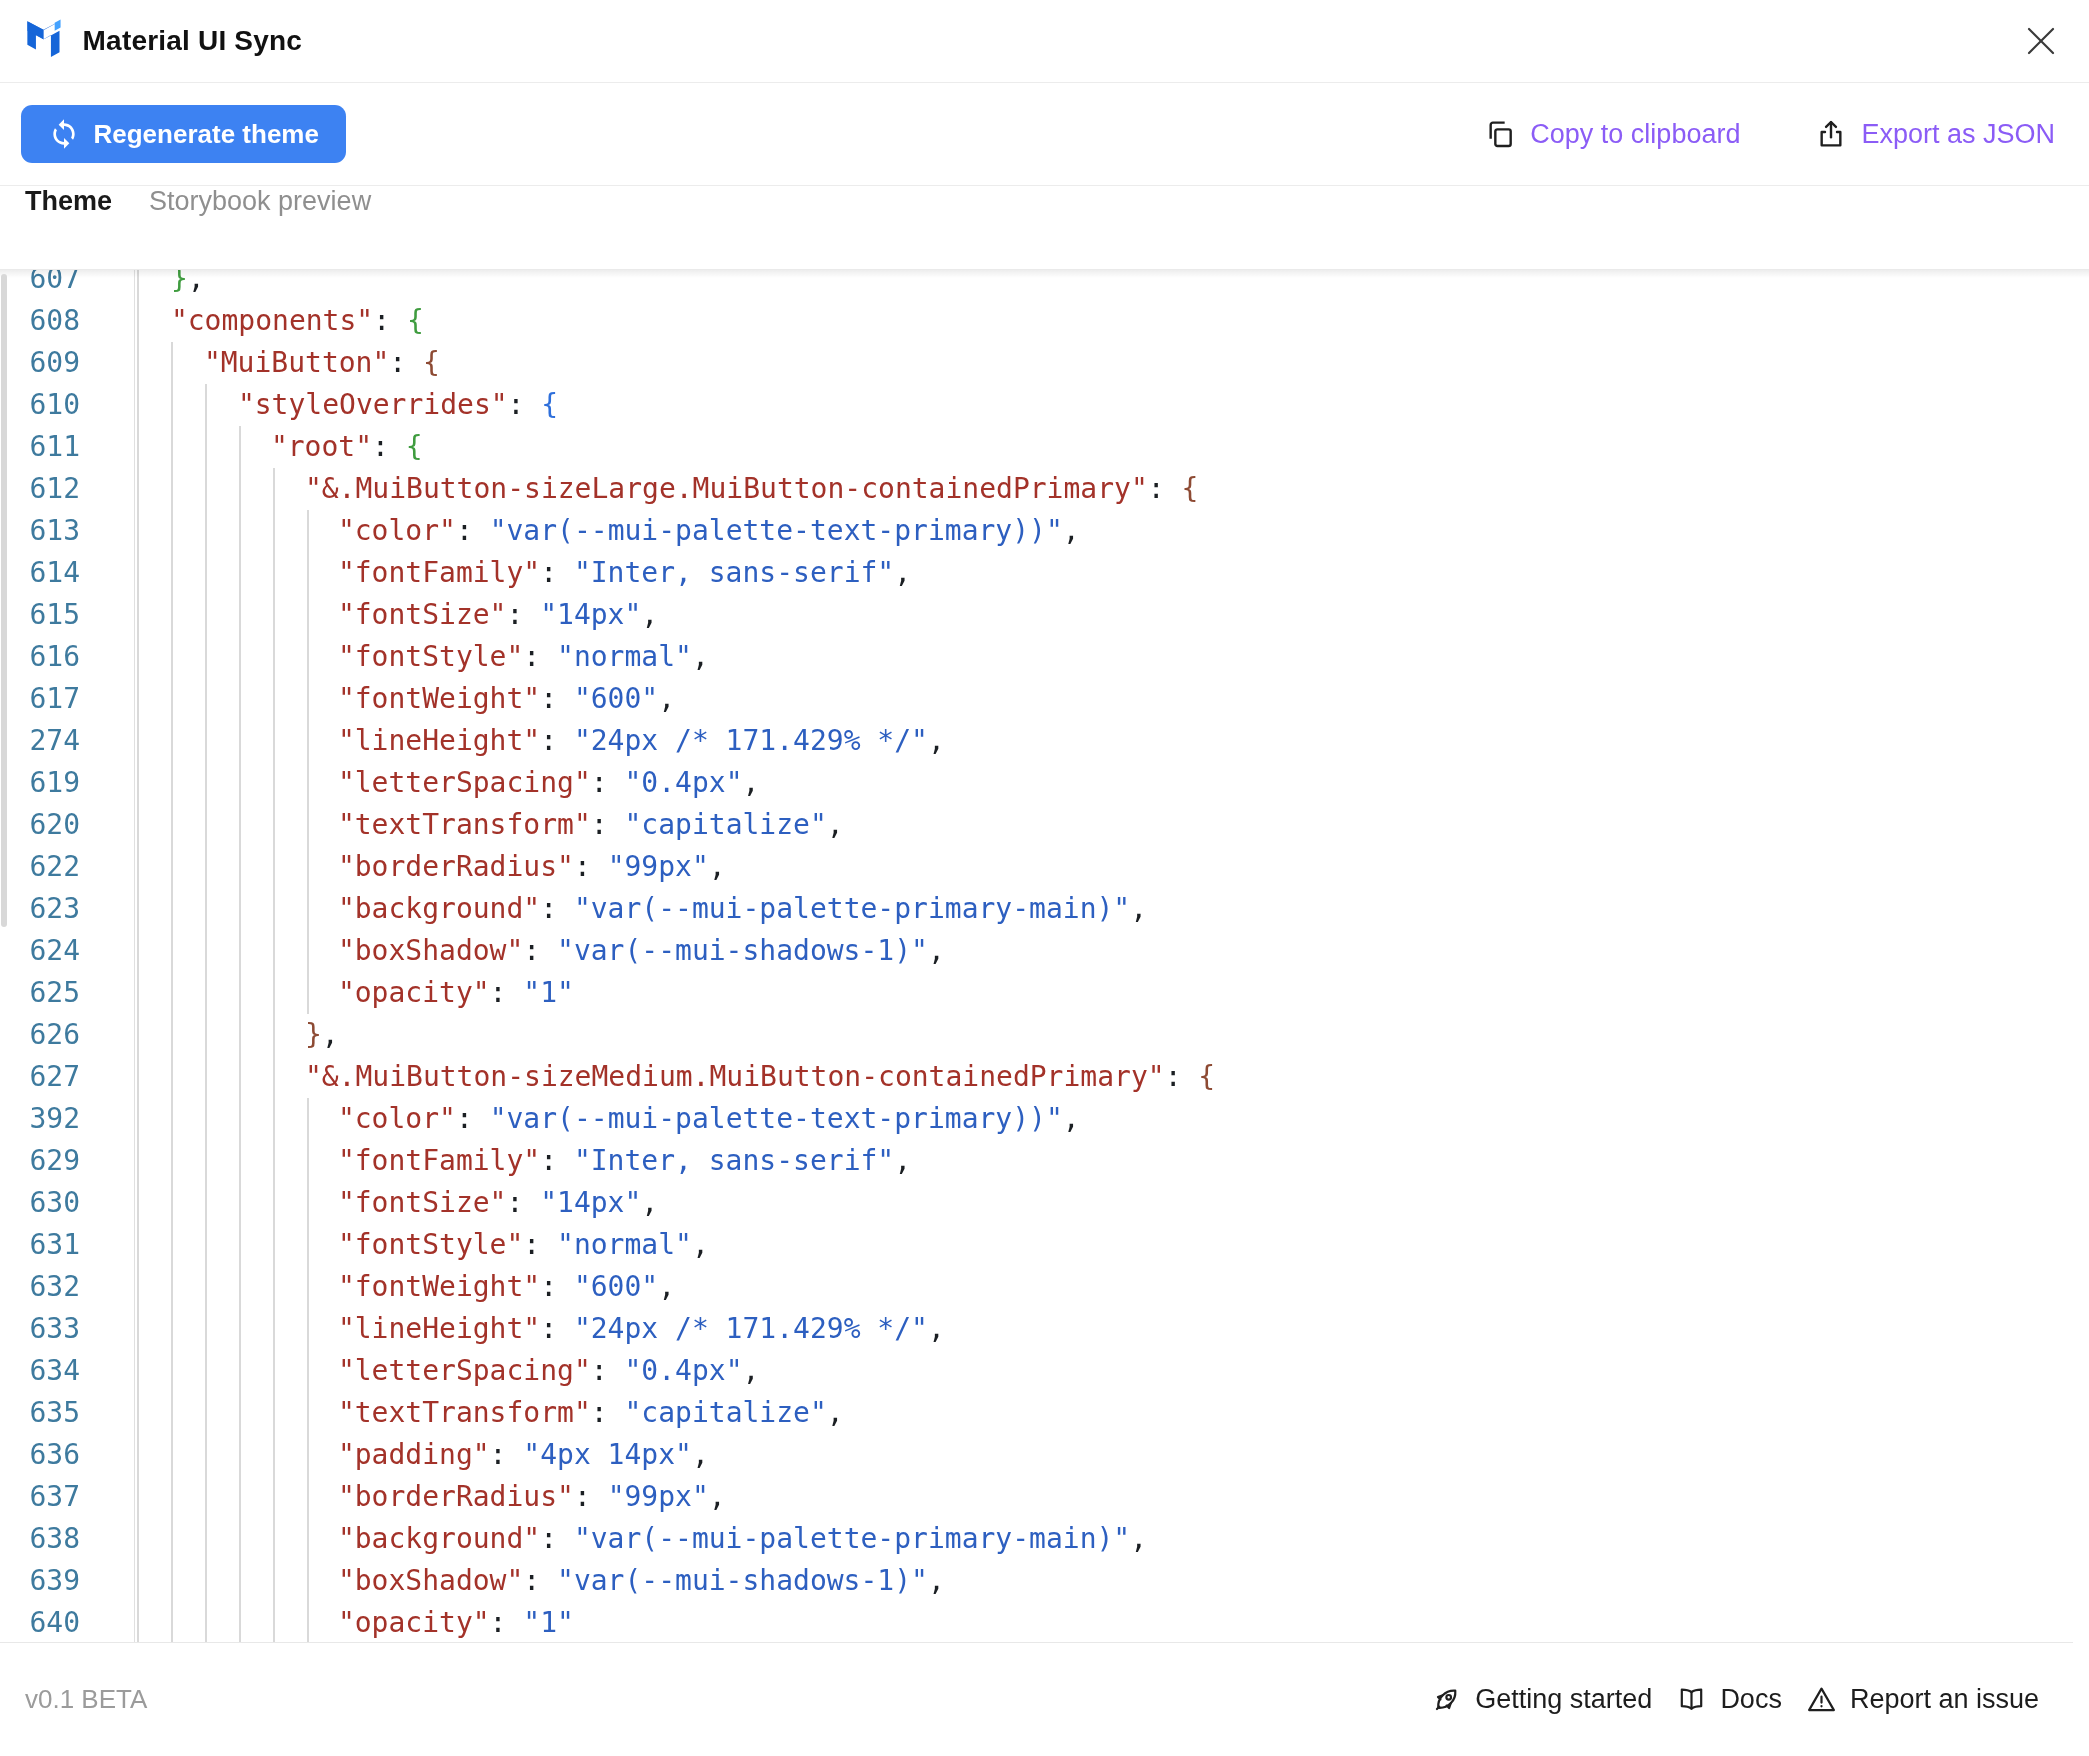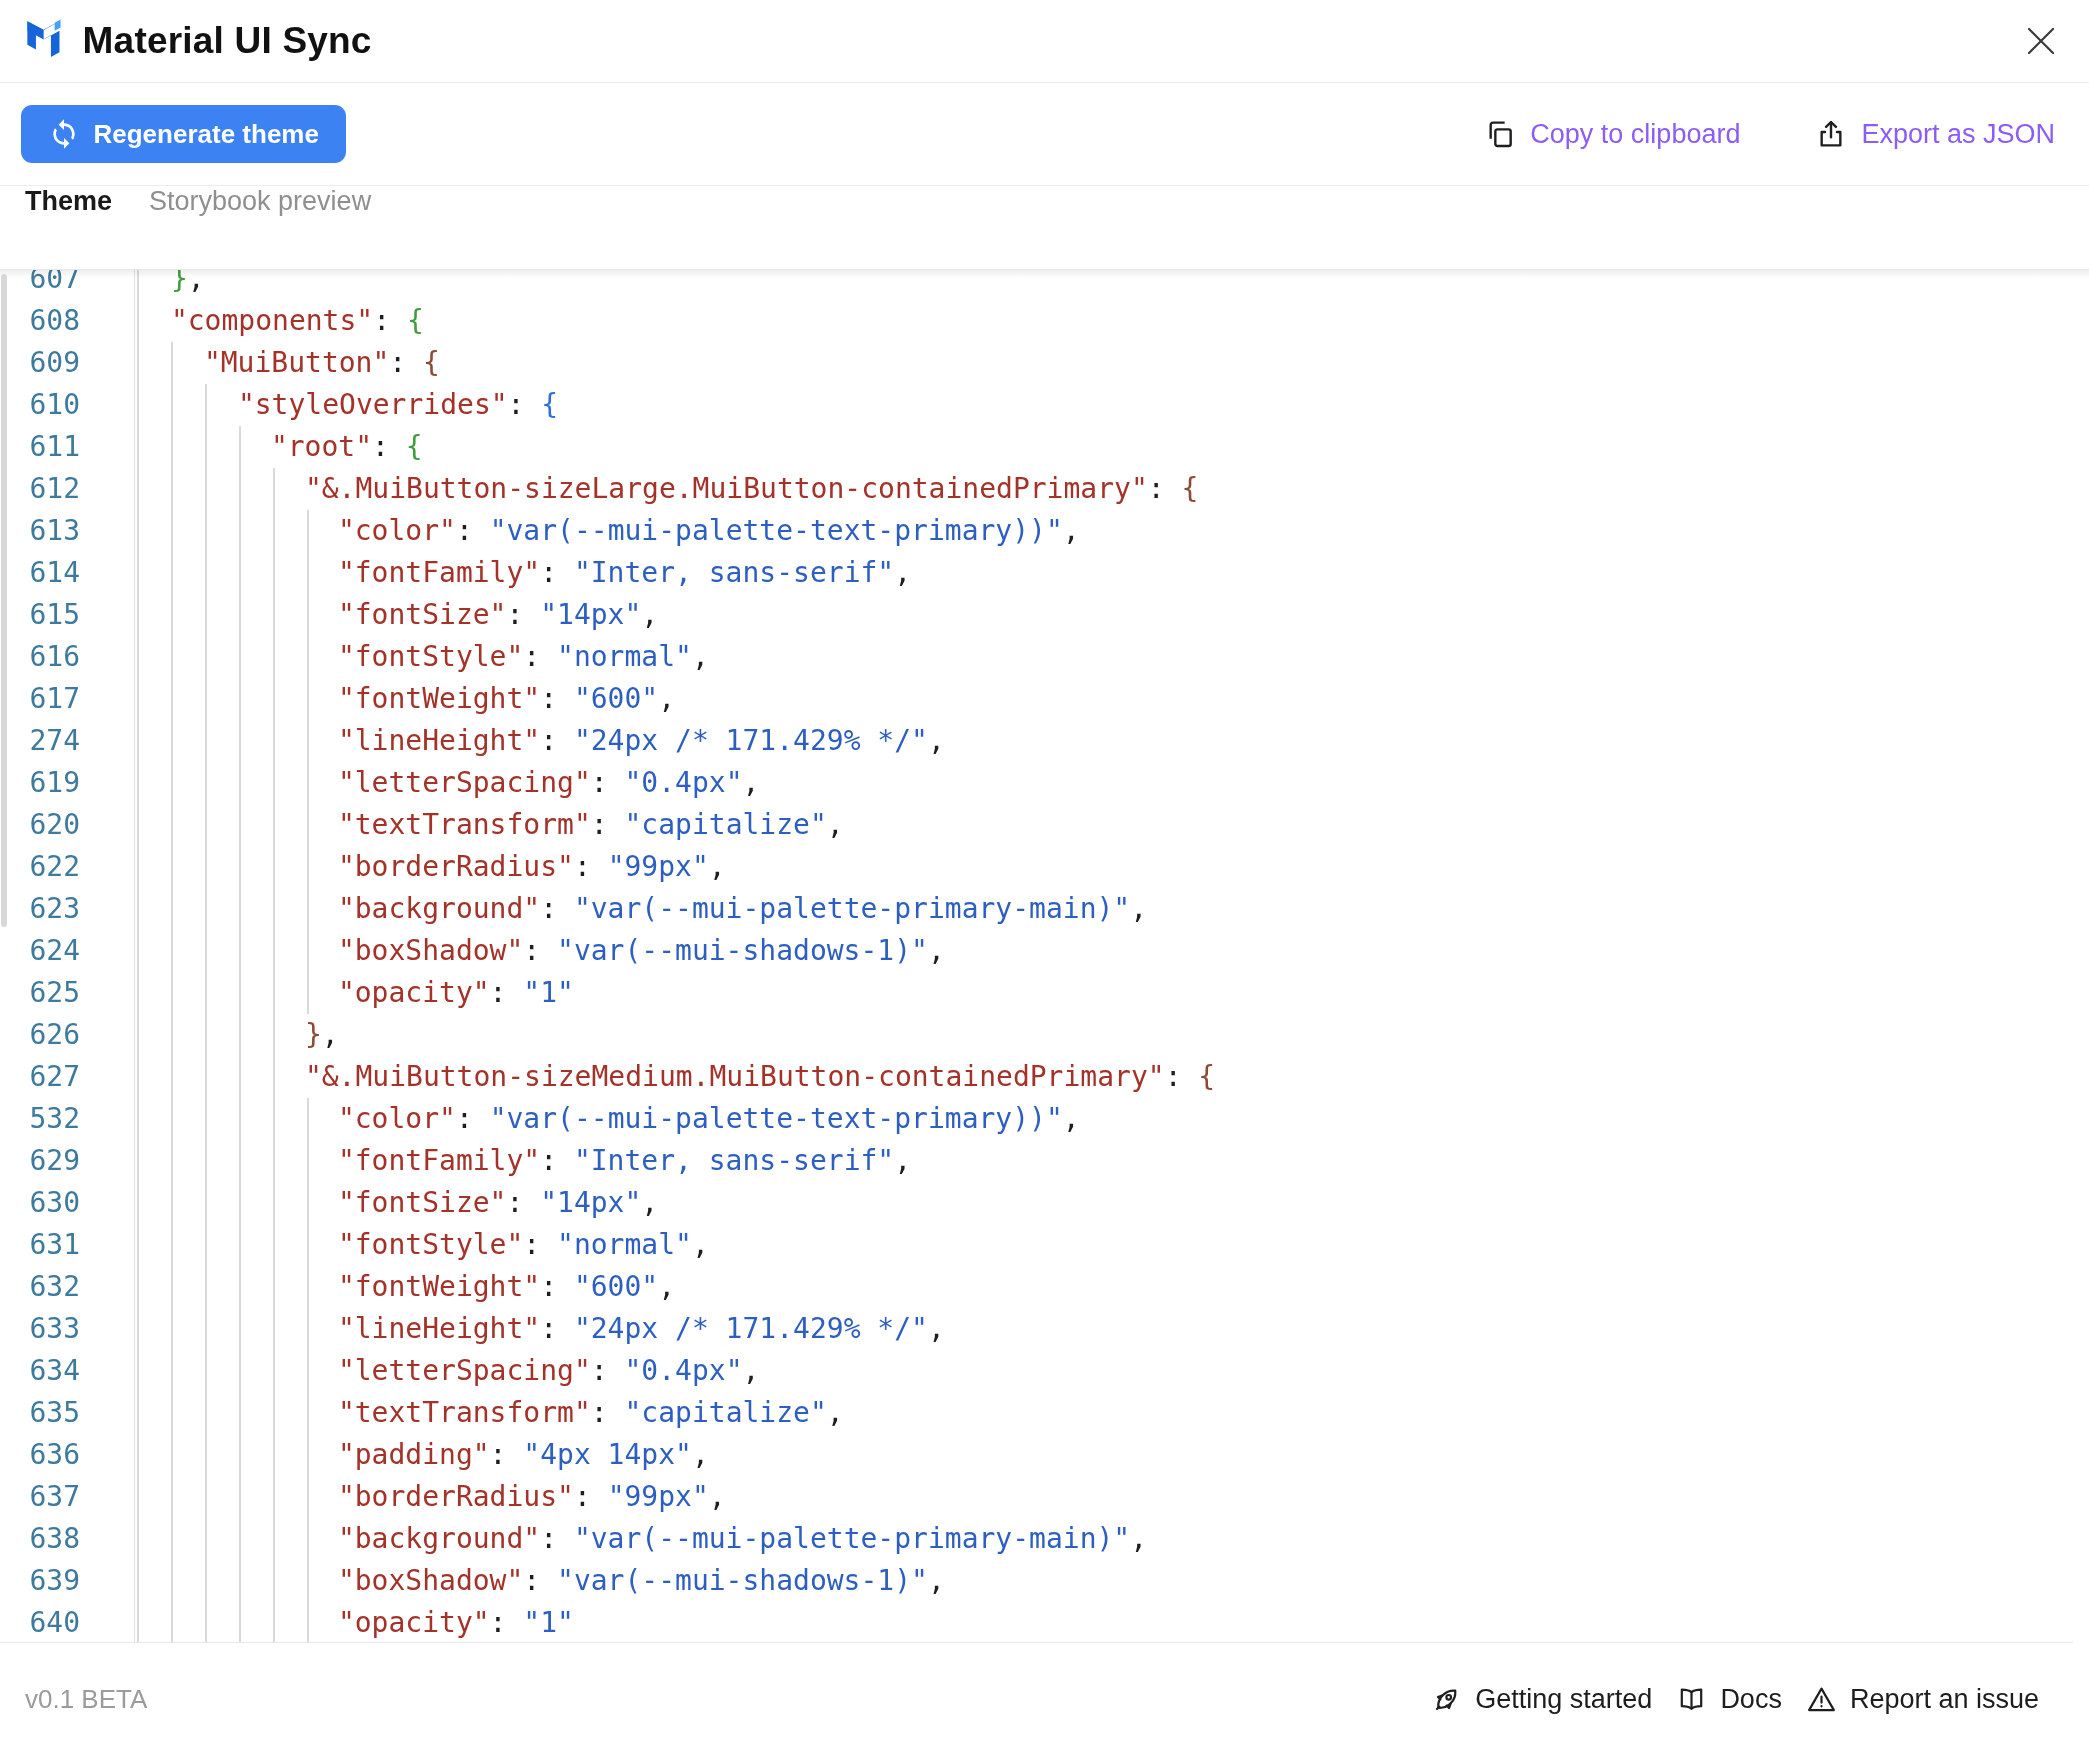--- a/index.html
+++ b/index.html
@@ -9,21 +9,21 @@
     -webkit-font-smoothing:antialiased;
   }
   *{box-sizing:border-box;}
 
   
   .header{
     height:83px;display:flex;align-items:center;padding:0 28px 0 25px;
     border-bottom:1.9px solid #ececec;background:#fff;
   }
   .logo{width:39px;height:45px;margin-right:18.6px;flex:0 0 auto;}
-  .app-title{font-size:37px;font-weight:700;color:#111;letter-spacing:0.2px;}
+  .app-title{font-size:28px;font-weight:700;color:#111;letter-spacing:0.2px;}
   .close-btn{
     margin-left:auto;width:41px;height:41px;display:flex;align-items:center;justify-content:center;
     cursor:pointer;background:none;border:none;padding:0;
   }
 
   
   .toolbar{
     height:103px;display:flex;align-items:center;padding:0 34px 0 20.5px;
     border-bottom:1.9px solid #ececec;background:#fff;
   }
@@ -169,21 +169,21 @@
       <div class="code-row"><div class="gutter-cell">617</div><div class="code-text"><span class="indent" style="width: 201px;"></span><span class="tok-k">"fontWeight"</span><span class="tok-p">: </span><span class="tok-s">"600"</span><span class="tok-p">,</span></div></div>
       <div class="code-row"><div class="gutter-cell">274</div><div class="code-text"><span class="indent" style="width: 201px;"></span><span class="tok-k">"lineHeight"</span><span class="tok-p">: </span><span class="tok-s">"24px /* 171.429% */"</span><span class="tok-p">,</span></div></div>
       <div class="code-row"><div class="gutter-cell">619</div><div class="code-text"><span class="indent" style="width: 201px;"></span><span class="tok-k">"letterSpacing"</span><span class="tok-p">: </span><span class="tok-s">"0.4px"</span><span class="tok-p">,</span></div></div>
       <div class="code-row"><div class="gutter-cell">620</div><div class="code-text"><span class="indent" style="width: 201px;"></span><span class="tok-k">"textTransform"</span><span class="tok-p">: </span><span class="tok-s">"capitalize"</span><span class="tok-p">,</span></div></div>
       <div class="code-row"><div class="gutter-cell">622</div><div class="code-text"><span class="indent" style="width: 201px;"></span><span class="tok-k">"borderRadius"</span><span class="tok-p">: </span><span class="tok-s">"99px"</span><span class="tok-p">,</span></div></div>
       <div class="code-row"><div class="gutter-cell">623</div><div class="code-text"><span class="indent" style="width: 201px;"></span><span class="tok-k">"background"</span><span class="tok-p">: </span><span class="tok-s">"var(--mui-palette-primary-main)"</span><span class="tok-p">,</span></div></div>
       <div class="code-row"><div class="gutter-cell">624</div><div class="code-text"><span class="indent" style="width: 201px;"></span><span class="tok-k">"boxShadow"</span><span class="tok-p">: </span><span class="tok-s">"var(--mui-shadows-1)"</span><span class="tok-p">,</span></div></div>
       <div class="code-row"><div class="gutter-cell">625</div><div class="code-text"><span class="indent" style="width: 201px;"></span><span class="tok-k">"opacity"</span><span class="tok-p">: </span><span class="tok-s">"1"</span></div></div>
       <div class="code-row"><div class="gutter-cell">626</div><div class="code-text"><span class="indent" style="width: 168px;"></span><span class="tok-bb">}</span><span class="tok-p">,</span></div></div>
       <div class="code-row"><div class="gutter-cell">627</div><div class="code-text"><span class="indent" style="width: 168px;"></span><span class="tok-k">"&amp;.MuiButton-sizeMedium.MuiButton-containedPrimary"</span><span class="tok-p">: </span><span class="tok-bb">{</span></div></div>
-      <div class="code-row"><div class="gutter-cell">532</div><div class="code-text"><span class="indent" style="width: 201px;"></span><span class="tok-k">"color"</span><span class="tok-p">: </span><span class="tok-s">"var(--mui-palette-text-primary))"</span><span class="tok-p">,</span></div></div>
+      <div class="code-row"><div class="gutter-cell">392</div><div class="code-text"><span class="indent" style="width: 201px;"></span><span class="tok-k">"color"</span><span class="tok-p">: </span><span class="tok-s">"var(--mui-palette-text-primary))"</span><span class="tok-p">,</span></div></div>
       <div class="code-row"><div class="gutter-cell">629</div><div class="code-text"><span class="indent" style="width: 201px;"></span><span class="tok-k">"fontFamily"</span><span class="tok-p">: </span><span class="tok-s">"Inter, sans-serif"</span><span class="tok-p">,</span></div></div>
       <div class="code-row"><div class="gutter-cell">630</div><div class="code-text"><span class="indent" style="width: 201px;"></span><span class="tok-k">"fontSize"</span><span class="tok-p">: </span><span class="tok-s">"14px"</span><span class="tok-p">,</span></div></div>
       <div class="code-row"><div class="gutter-cell">631</div><div class="code-text"><span class="indent" style="width: 201px;"></span><span class="tok-k">"fontStyle"</span><span class="tok-p">: </span><span class="tok-s">"normal"</span><span class="tok-p">,</span></div></div>
       <div class="code-row"><div class="gutter-cell">632</div><div class="code-text"><span class="indent" style="width: 201px;"></span><span class="tok-k">"fontWeight"</span><span class="tok-p">: </span><span class="tok-s">"600"</span><span class="tok-p">,</span></div></div>
       <div class="code-row"><div class="gutter-cell">633</div><div class="code-text"><span class="indent" style="width: 201px;"></span><span class="tok-k">"lineHeight"</span><span class="tok-p">: </span><span class="tok-s">"24px /* 171.429% */"</span><span class="tok-p">,</span></div></div>
       <div class="code-row"><div class="gutter-cell">634</div><div class="code-text"><span class="indent" style="width: 201px;"></span><span class="tok-k">"letterSpacing"</span><span class="tok-p">: </span><span class="tok-s">"0.4px"</span><span class="tok-p">,</span></div></div>
       <div class="code-row"><div class="gutter-cell">635</div><div class="code-text"><span class="indent" style="width: 201px;"></span><span class="tok-k">"textTransform"</span><span class="tok-p">: </span><span class="tok-s">"capitalize"</span><span class="tok-p">,</span></div></div>
       <div class="code-row"><div class="gutter-cell">636</div><div class="code-text"><span class="indent" style="width: 201px;"></span><span class="tok-k">"padding"</span><span class="tok-p">: </span><span class="tok-s">"4px 14px"</span><span class="tok-p">,</span></div></div>
       <div class="code-row"><div class="gutter-cell">637</div><div class="code-text"><span class="indent" style="width: 201px;"></span><span class="tok-k">"borderRadius"</span><span class="tok-p">: </span><span class="tok-s">"99px"</span><span class="tok-p">,</span></div></div>
       <div class="code-row"><div class="gutter-cell">638</div><div class="code-text"><span class="indent" style="width: 201px;"></span><span class="tok-k">"background"</span><span class="tok-p">: </span><span class="tok-s">"var(--mui-palette-primary-main)"</span><span class="tok-p">,</span></div></div>

